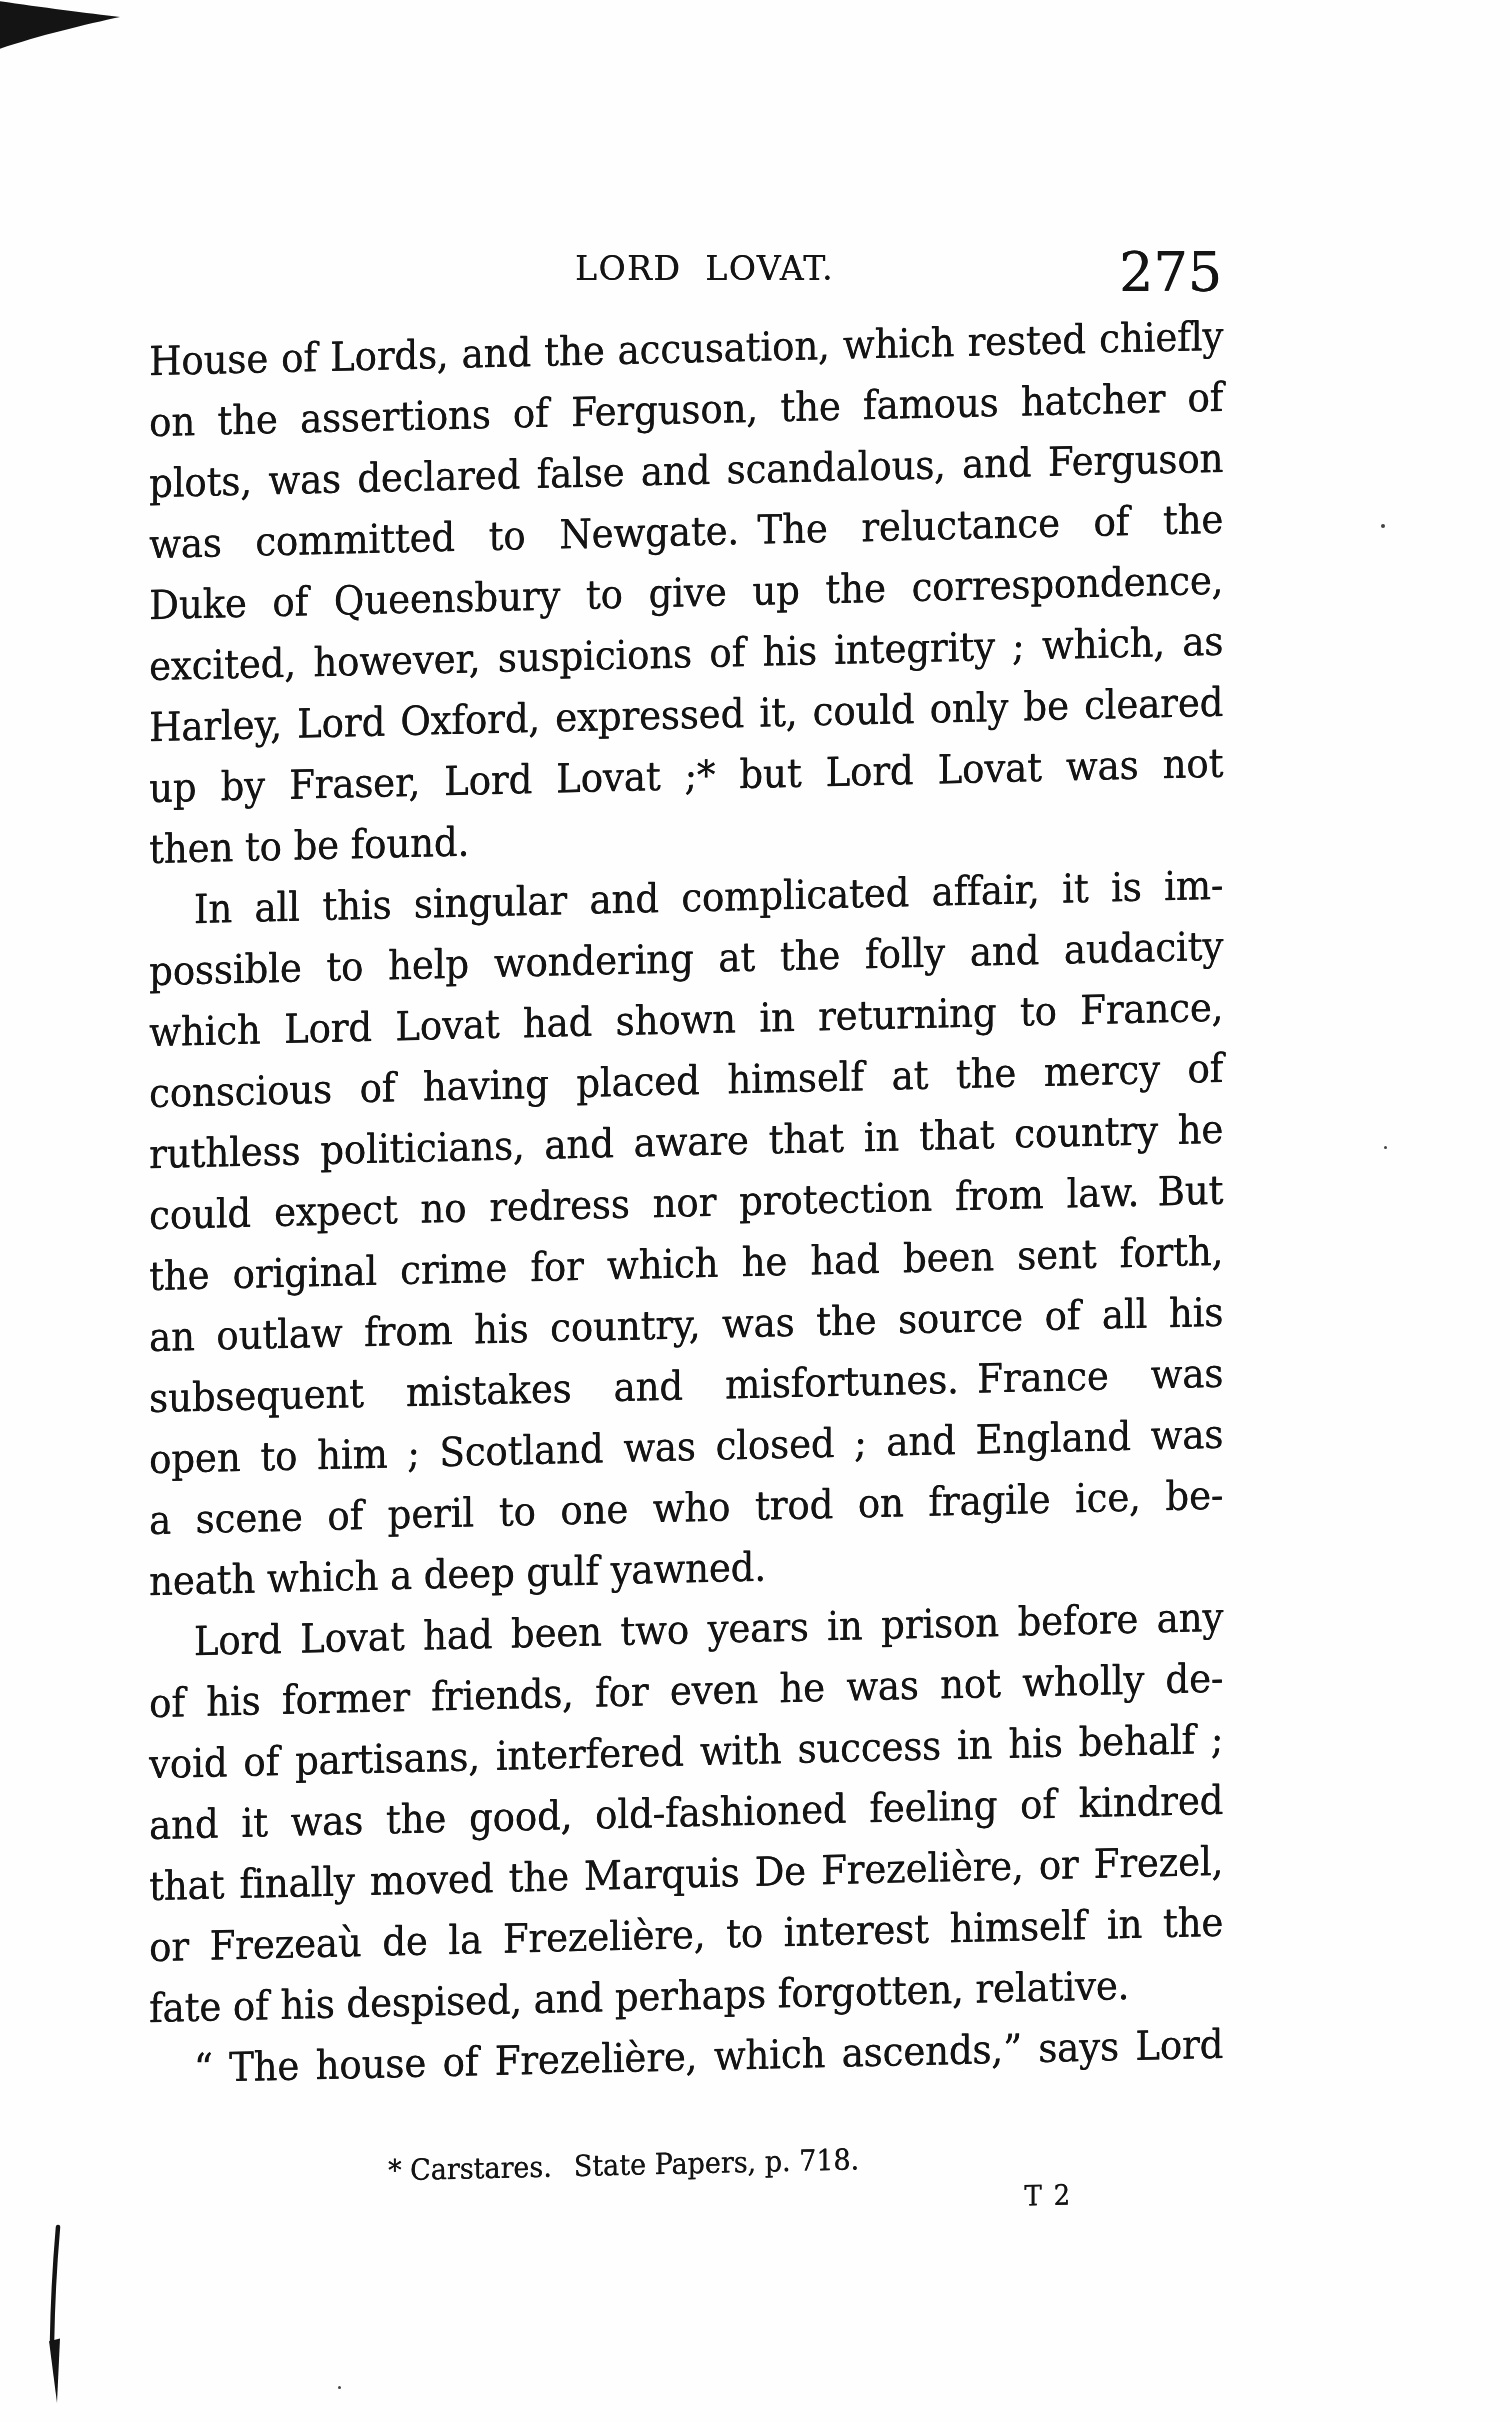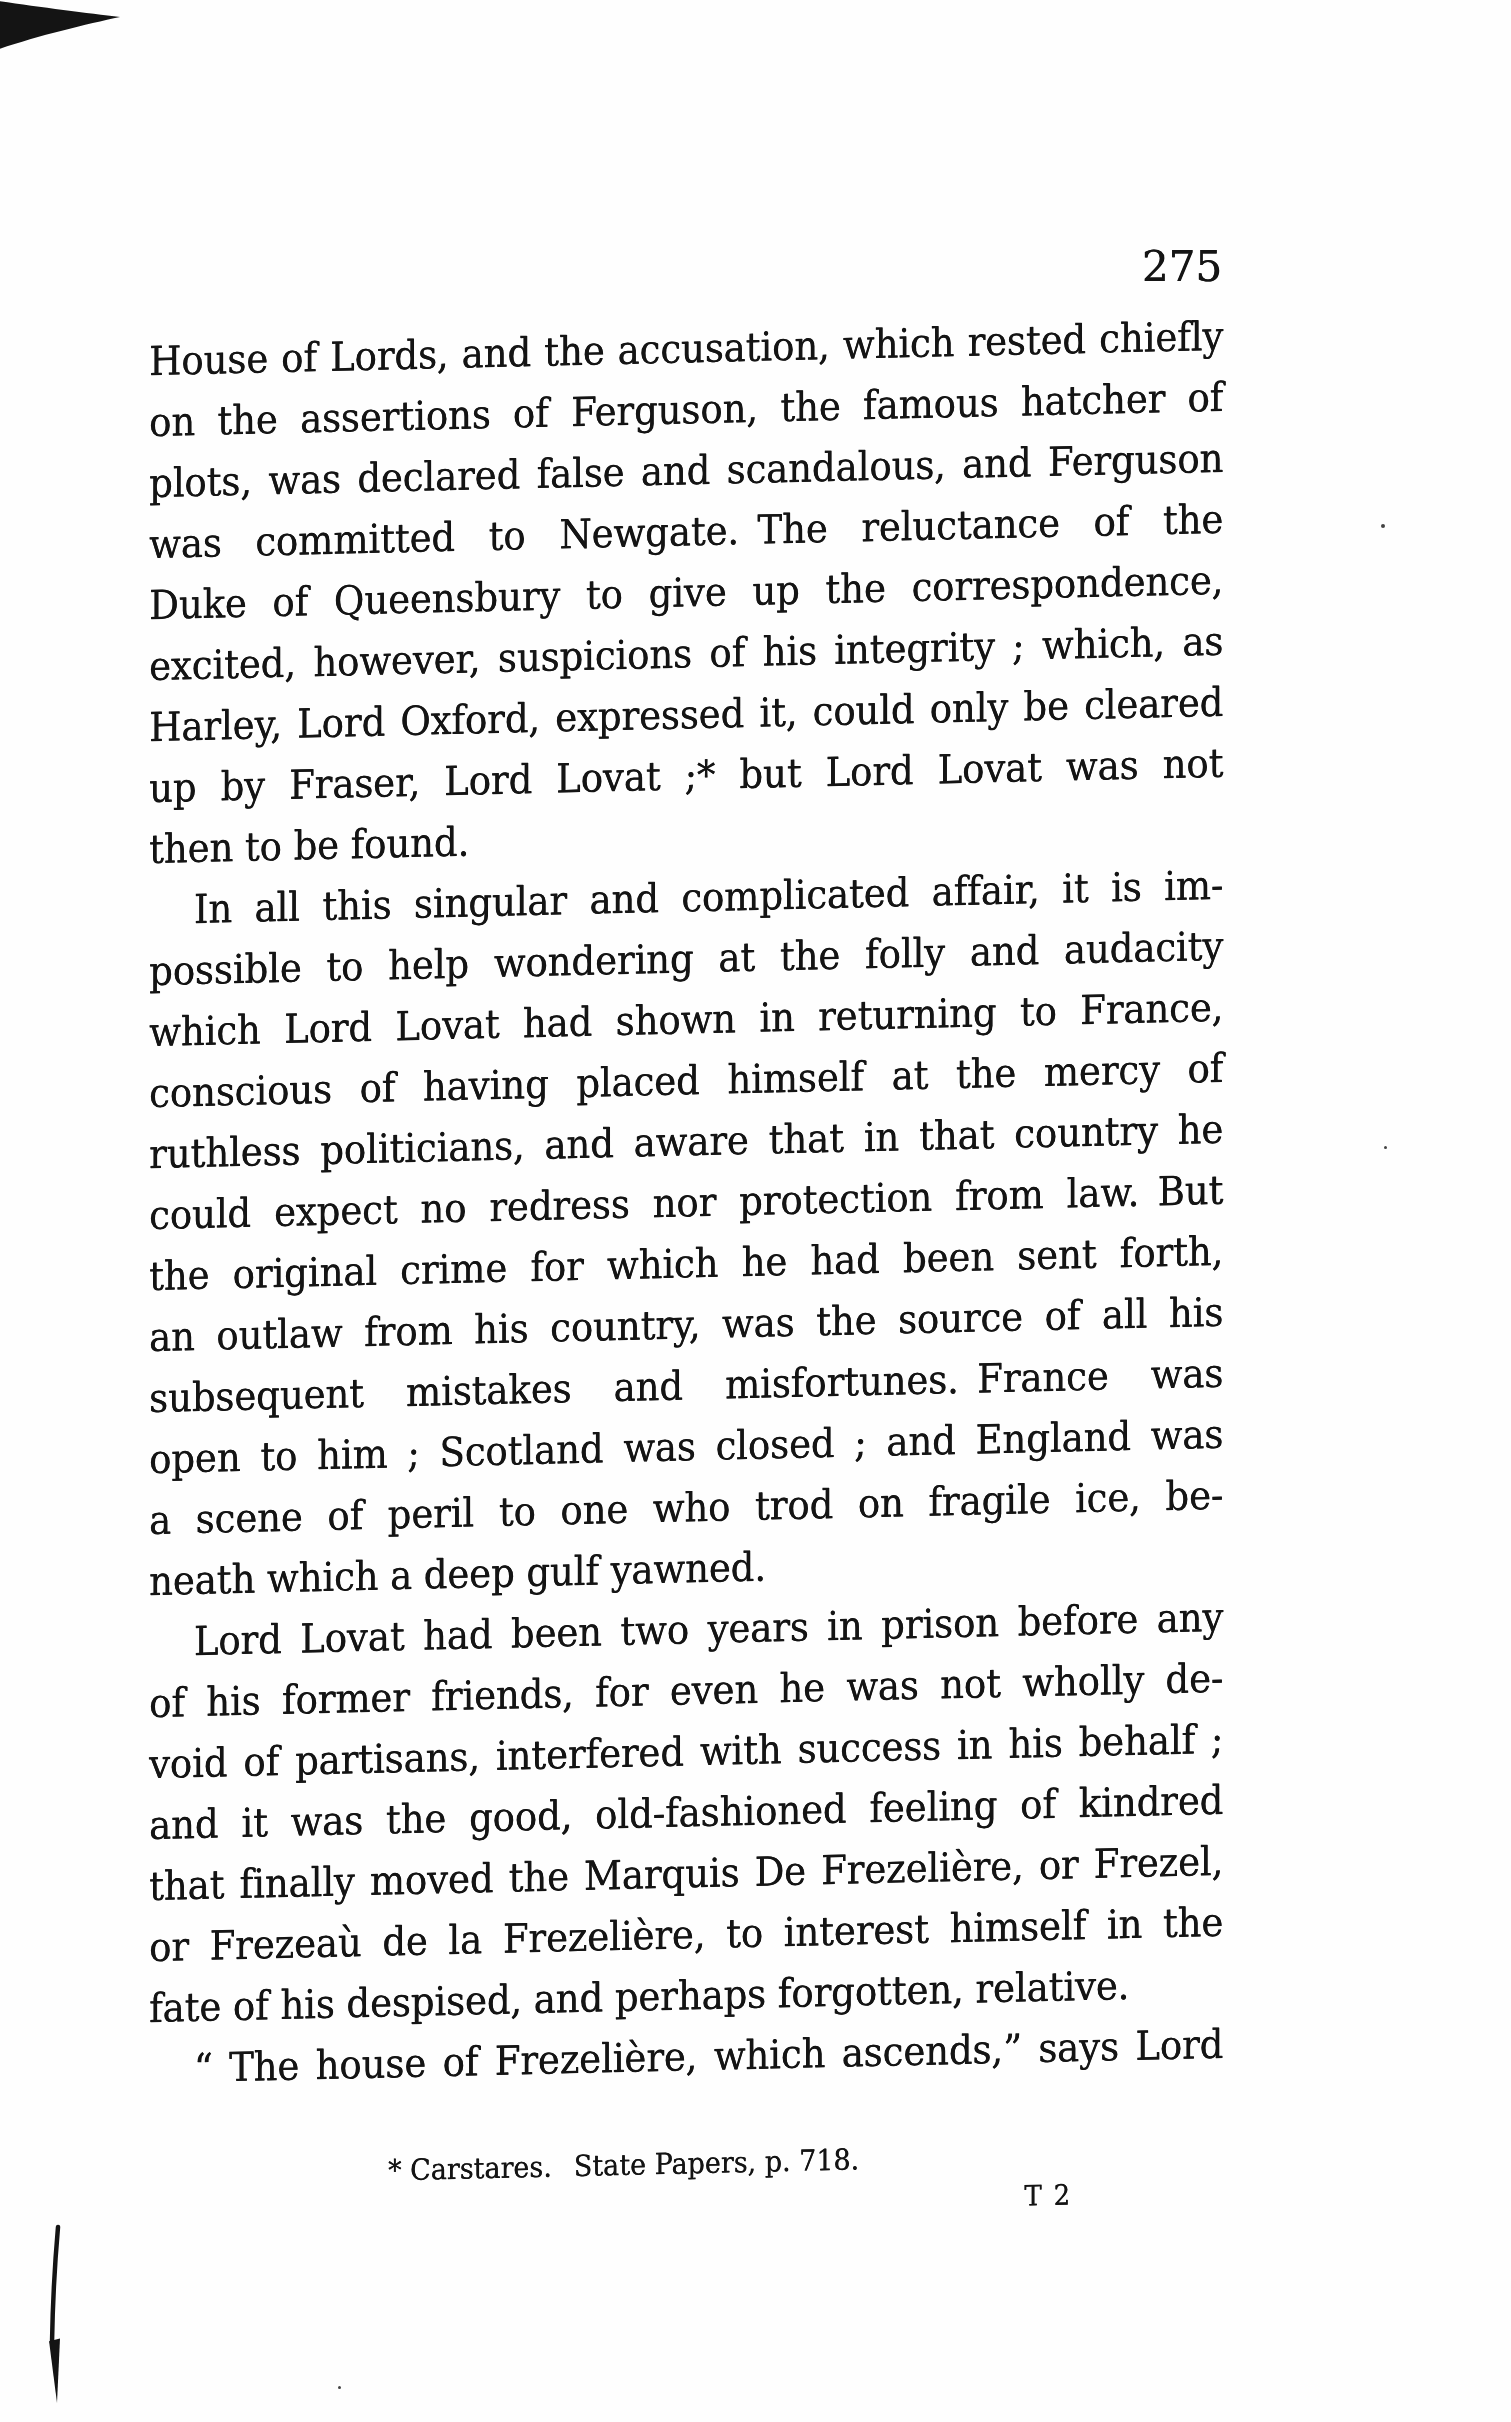--- a/index.html
+++ b/index.html
@@ -32,21 +32,21 @@
     font-size: 33px;
     line-height: 1;
     letter-spacing: 1.5px;
     word-spacing: 12px;
     text-shadow: 0.3px 0.2px 0 currentColor;
   }
   .header-pagenum {
     display: block;
     position: absolute;
     right: 2px; top: 246px;
-    font-size: 42px;
+    font-size: 54px;
     line-height: 1;
     text-shadow: 0.4px 0.3px 0 currentColor;
   }
   
   .text-wrap {
     position: absolute;
     left: 149px; top: 331px;
     width: 1155px;
     transform: skewY(-1.35deg) scaleX(0.93);
     transform-origin: 0 0;
@@ -100,20 +100,21 @@
 </head>
 <body>
 
 <div class="page">
 
   <svg class="artifact artifact-top-left" width="129" height="56" viewBox="0 0 130 56" aria-hidden="true">
     <path d="M0,1 C40,7 90,13 121,17 C88,24 38,36 0,49 Z" fill="var(--ink)"></path>
   </svg>
 
   <div class="running-header">
+    <span class="header-title">LORD LOVAT.</span>
     <span class="header-pagenum">275</span>
   </div>
 
   <div class="text-wrap">
     <div class="body-text">
         <div class="line">House of Lords, and the accusation, which rested chiefly</div>
         <div class="line">on the assertions of Ferguson, the famous hatcher of</div>
         <div class="line">plots, was declared false and scandalous, and Ferguson</div>
         <div class="line">was committed to Newgate. The reluctance of the</div>
         <div class="line">Duke of Queensbury to give up the correspondence,</div>

